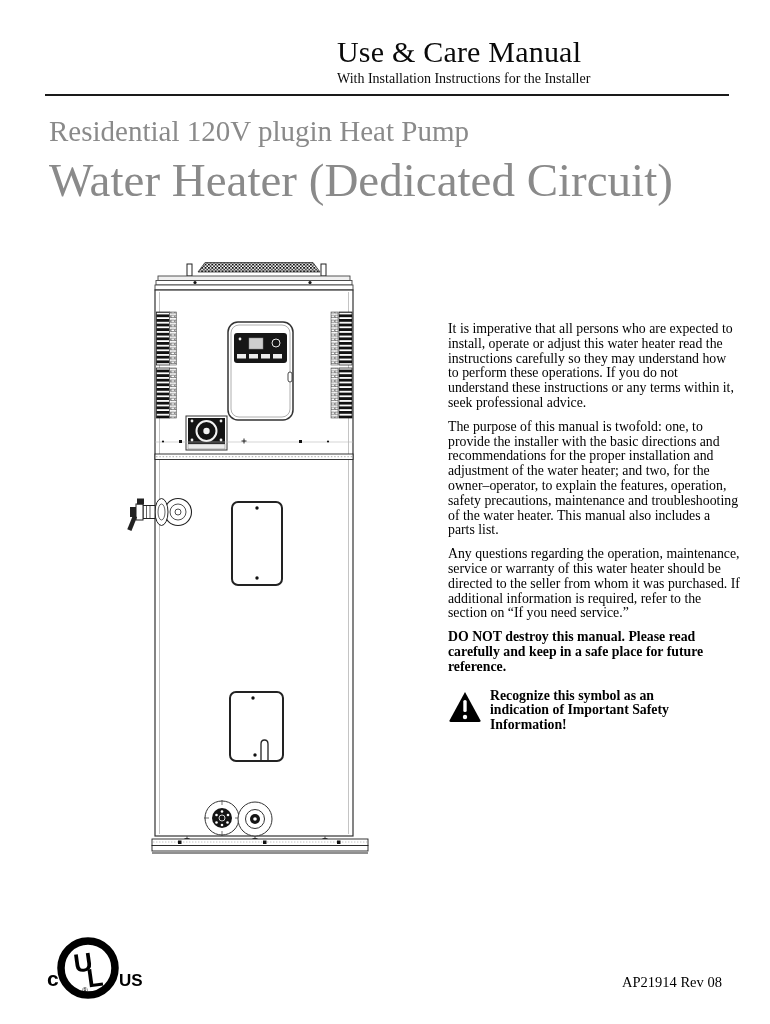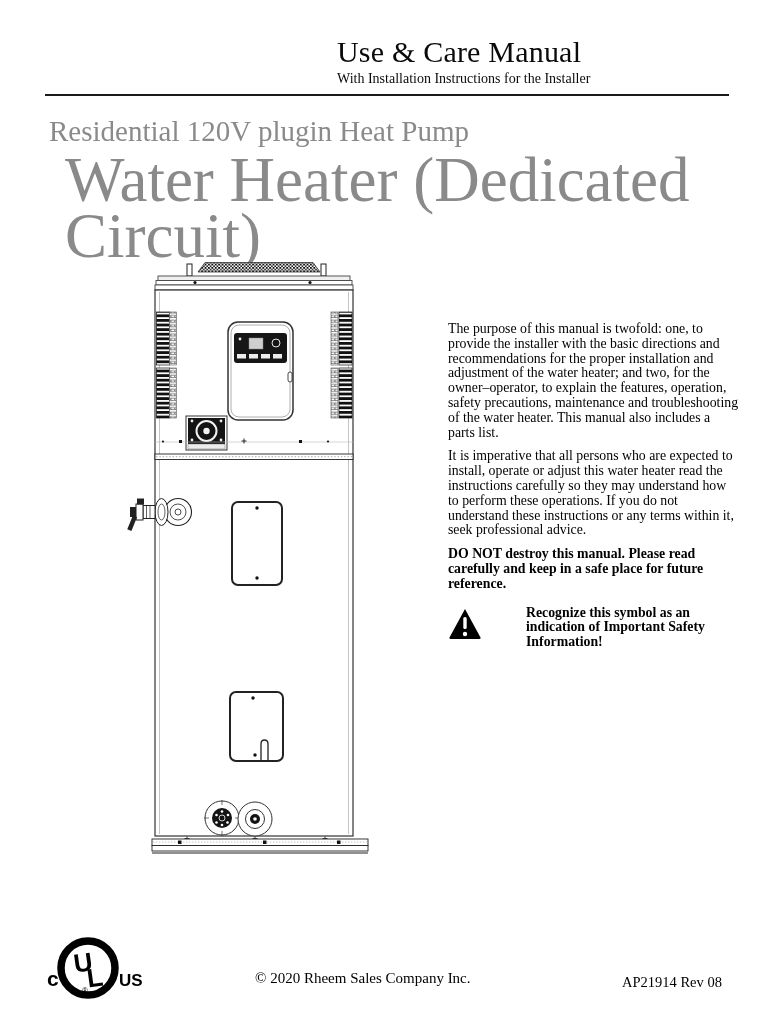--- a/index.html
+++ b/index.html
@@ -8,30 +8,30 @@
 
   
   .hdr{position:absolute;left:337px;top:36px;}
   .hdr-title{font-size:30px;line-height:32px;color:#0a0a0a;letter-spacing:.2px;}
   .hdr-sub{font-size:14px;line-height:18px;color:#0a0a0a;margin-top:2px;}
   .hdr-rule{position:absolute;left:45px;top:94px;width:684px;height:2px;background:#1a1a1a;}
 
   
   .title{position:absolute;left:49px;top:110px;color:#8a8a8a;}
   .title-l1{font-size:29px;line-height:42px;}
-  .title-l2{font-size:63px;line-height:56px;margin-left:16px;}
+  .title-l2{font-size:47px;line-height:56px;}
 
   
   .drawing{position:absolute;left:123px;top:250px;width:250px;height:610px;}
 
   
   .copy{position:absolute;left:448px;top:322px;width:292px;font-size:13.8px;line-height:14.8px;}
   .copy p{margin:0 0 9px 0;}
   .copy p.notice{font-weight:bold;margin-bottom:0;}
-  .safety{display:flex;align-items:flex-start;margin-top:14px;gap:36px;}
+  .safety{display:flex;align-items:flex-start;margin-top:14px;}
   .safety .tri{flex:0 0 34px;margin-top:2px;}
   .safety .safety-text{font-weight:bold;margin-left:8px;width:225px;}
 
   
   .ul-logo{position:absolute;left:38px;top:931px;}
   .copyright{position:absolute;left:255px;top:970px;font-size:15px;}
   .docnum{position:absolute;left:622px;top:974px;font-size:14.5px;}
 </style>
 </head>
 <body>
@@ -190,22 +190,23 @@
         <rect x="55" y="590.5" width="3.5" height="3.5" fill="#111"></rect>
         <rect x="140" y="590.5" width="3.5" height="3.5" fill="#111"></rect>
         <rect x="214" y="590.5" width="3.5" height="3.5" fill="#111"></rect>
         <rect x="29" y="595.5" width="216" height="5.5" fill="#fff" stroke="#222" stroke-width="0.9"></rect>
         <line x1="29" y1="603" x2="245" y2="603" stroke="#222" stroke-width="1.1"></line>
       </g>
     </svg>
   </div>
 
   <div class="copy">
+    <p>It is imperative that all persons who are expected to install, operate or adjust this water heater read the instructions carefully so they may understand how to perform these operations. If you do not understand these instructions or any terms within it, seek professional advice.</p>
     <p>The purpose of this manual is twofold: one, to provide the installer with the basic directions and recommendations for the proper installation and adjustment of the water heater; and two, for the owner–operator, to explain the features, operation, safety precautions, maintenance and troubleshooting of the water heater. This manual also includes a parts list.</p>
-    <p>It is imperative that all persons who are expected to install, operate or adjust this water heater read the instructions carefully so they may understand how to perform these operations. If you do not understand these instructions or any terms within it, seek professional advice.</p>
+    <p>Any questions regarding the operation, maintenance, service or warranty of this water heater should be directed to the seller from whom it was purchased. If additional information is required, refer to the section on “If you need service.”</p>
     <p class="notice">DO NOT destroy this manual. Please read carefully and keep in a safe place for future reference.</p>
 
     <div class="safety">
       <svg class="tri" width="34" height="32" viewBox="0 0 34 32">
         <path d="M17 1 L32.5 29.5 Q33 31 31 31 L3 31 Q1 31 1.5 29.5 Z" fill="#000"></path>
         <rect x="15.3" y="9" width="3.4" height="12" rx="1.6" fill="#fff"></rect>
         <circle cx="17" cy="26" r="2.2" fill="#fff"></circle>
       </svg>
       <div class="safety-text">Recognize this symbol as an indication of Important Safety Information!</div>
     </div>
@@ -213,16 +214,15 @@
 
   <svg class="ul-logo" width="105" height="78" viewBox="0 0 105 78">
     <circle cx="50" cy="37" r="27" fill="none" stroke="#000" stroke-width="7.5"></circle>
     <text x="9" y="55" font-family="Liberation Sans, sans-serif" font-weight="bold" font-size="21">c</text>
     <text x="36" y="41" font-family="Liberation Sans, sans-serif" font-weight="bold" font-size="26" transform="rotate(-8 42 34)">U</text>
     <text x="49" y="56" font-family="Liberation Sans, sans-serif" font-weight="bold" font-size="26" transform="rotate(-8 54 48)">L</text>
     <text x="44" y="62" font-family="Liberation Sans, sans-serif" font-size="8">®</text>
     <text x="81" y="55" font-family="Liberation Sans, sans-serif" font-weight="bold" font-size="17">US</text>
   </svg>
 
-  <div class="copyright">© 2020 Rheem Sales Company Inc.</div>
   <div class="docnum">AP21914 Rev 08</div>
 
 </div>
 
 </body></html>

